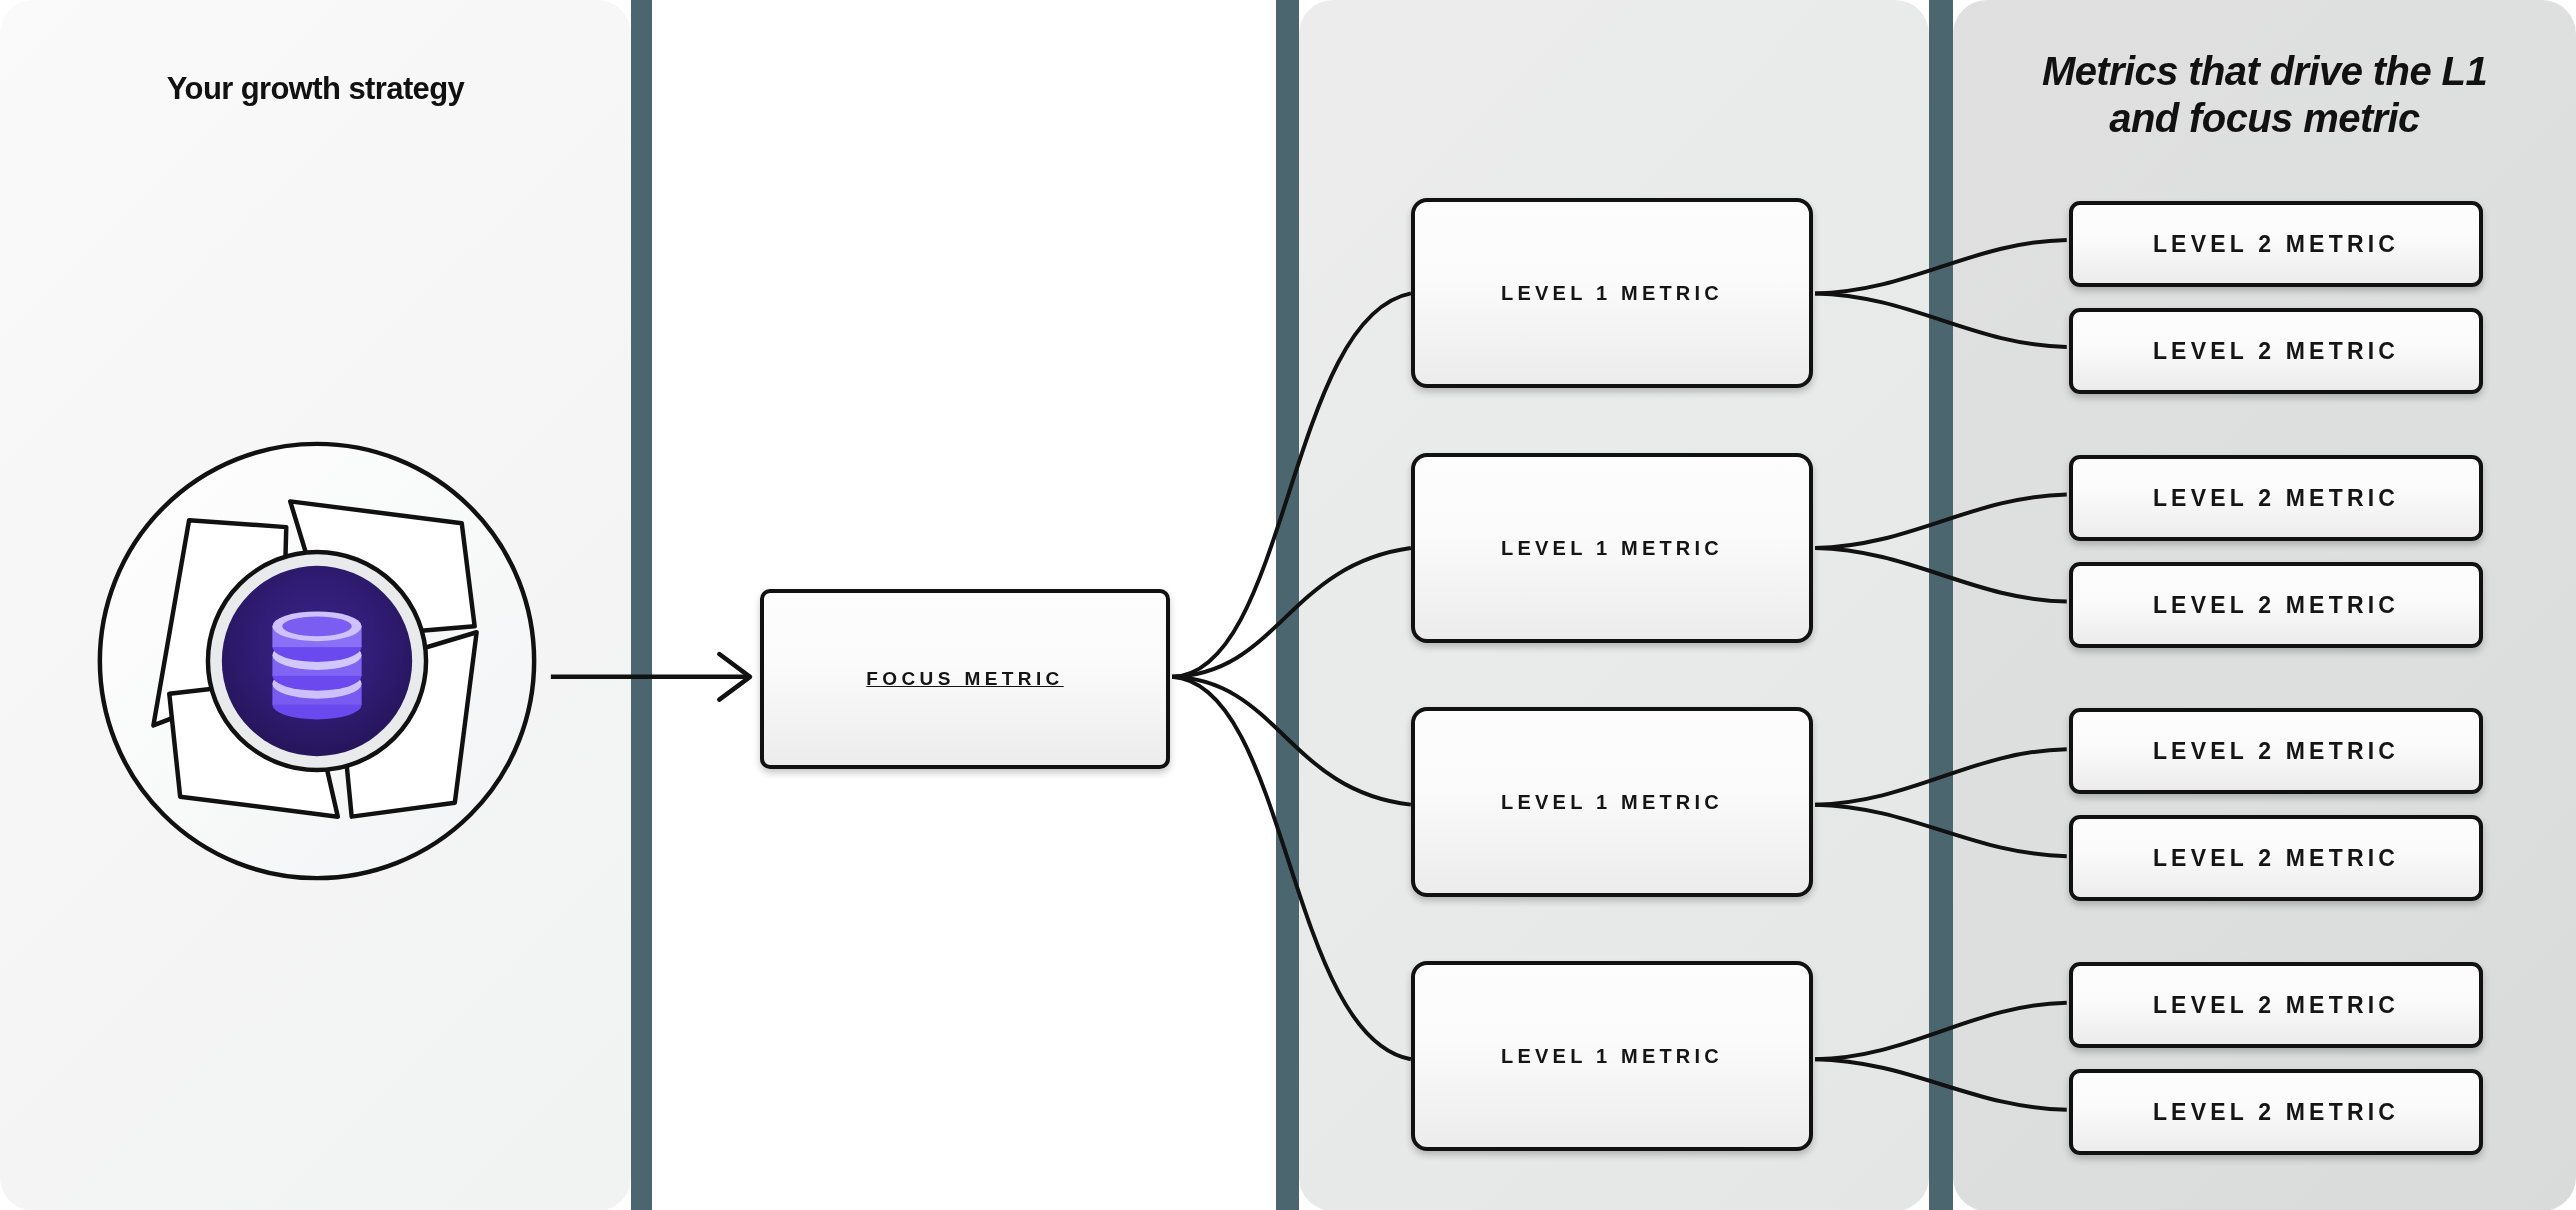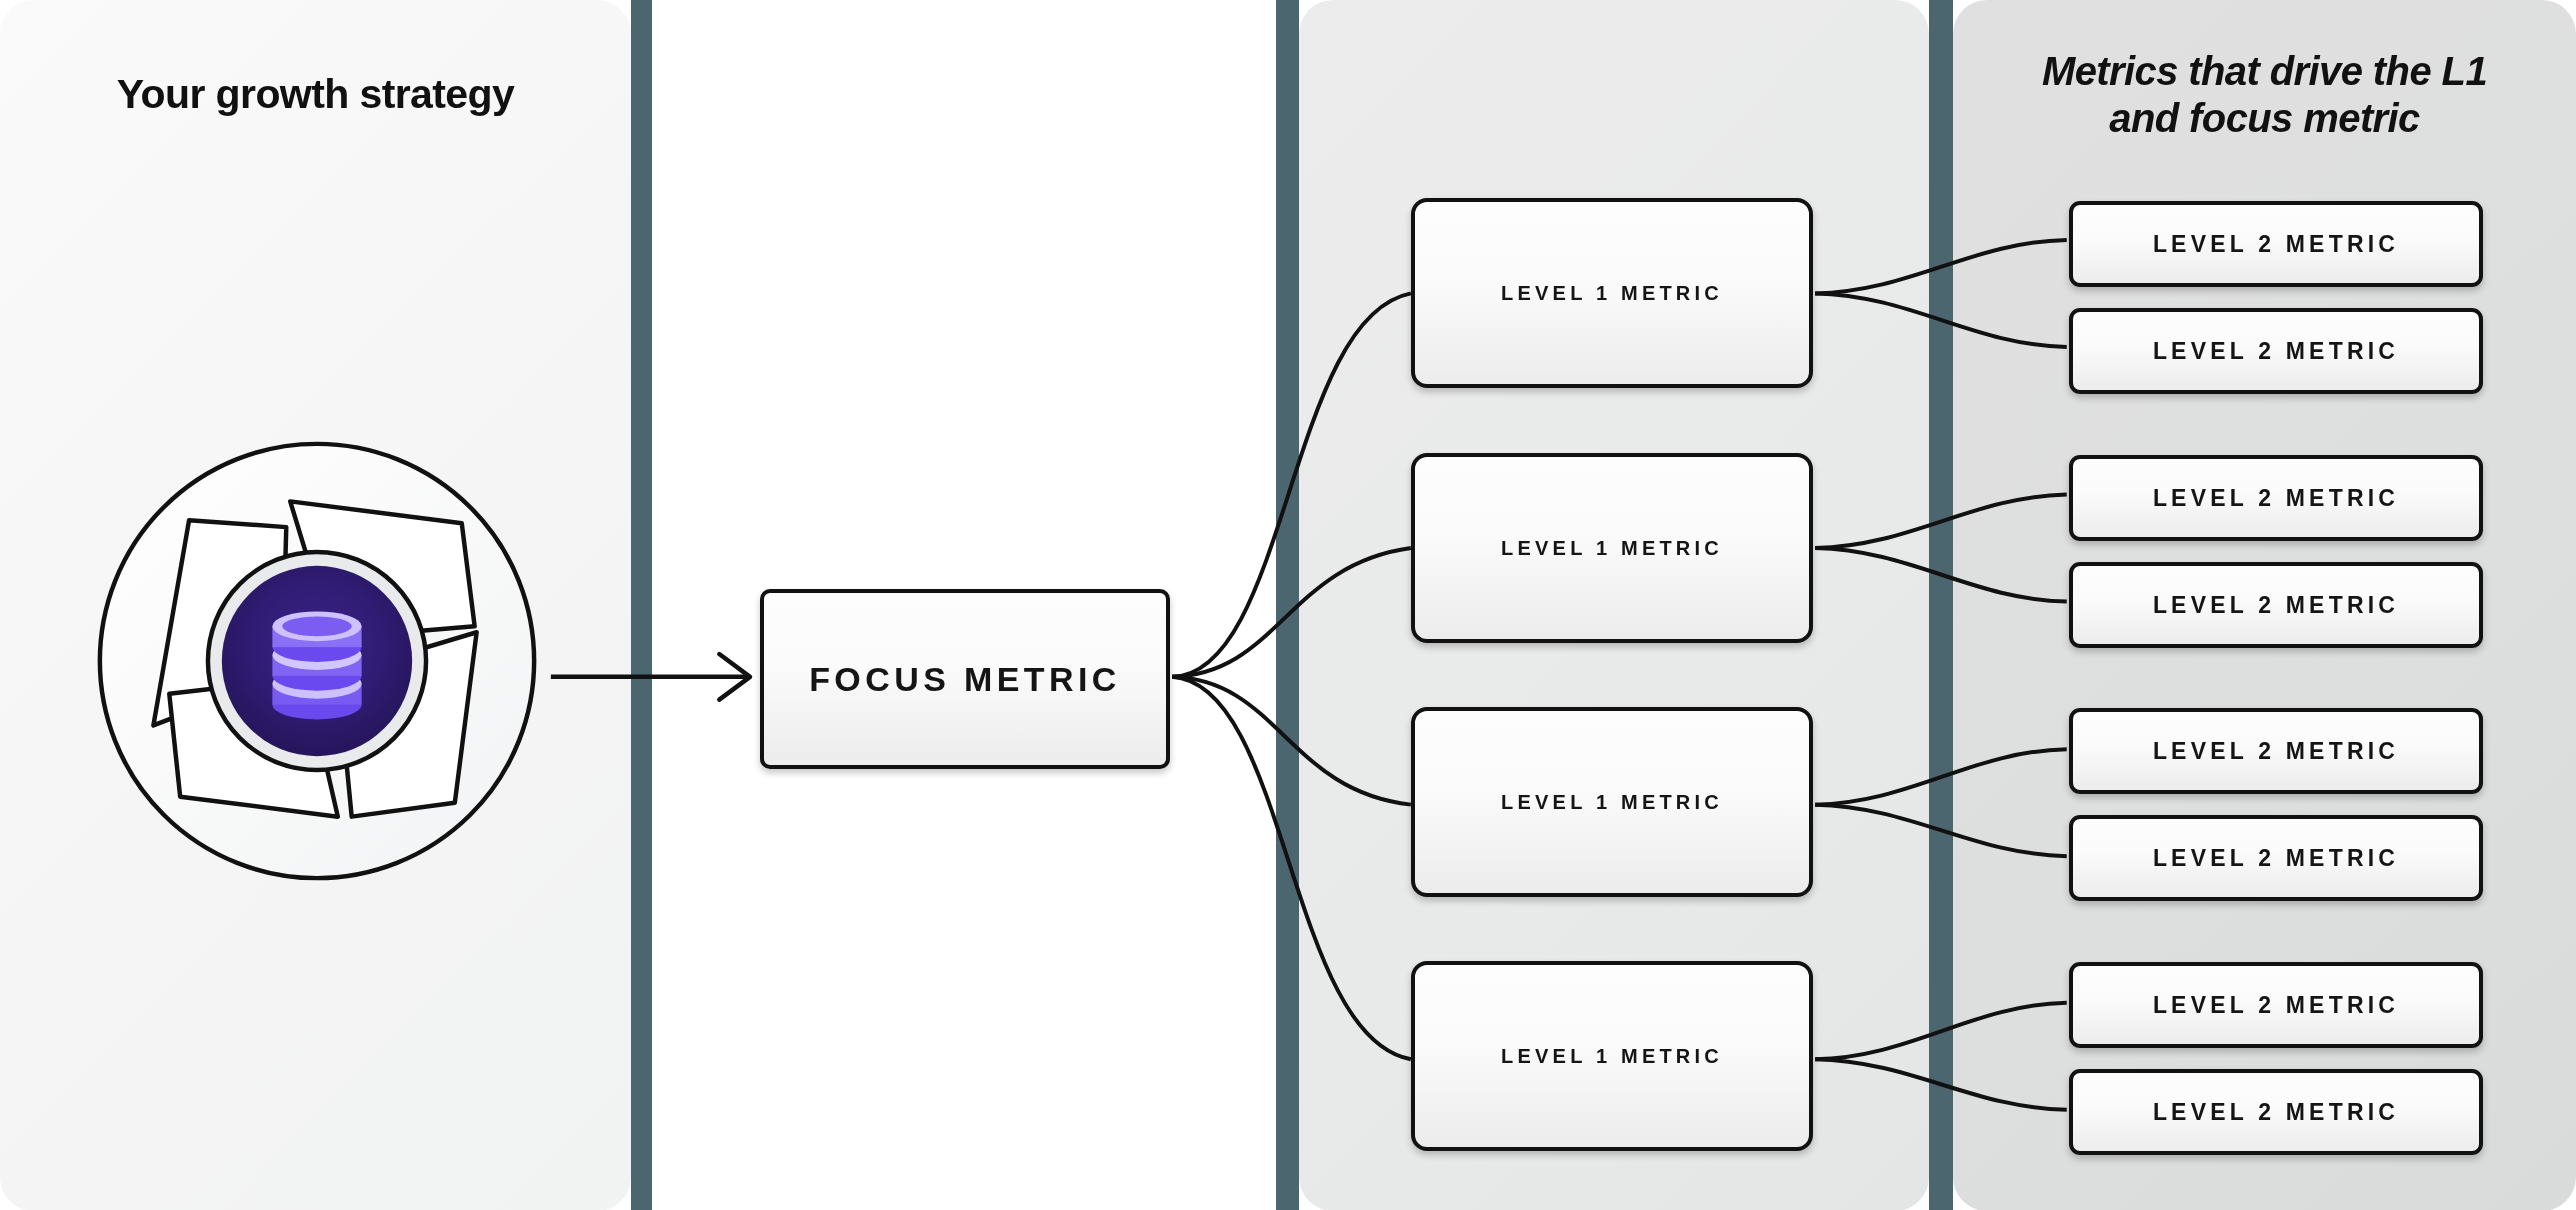--- a/index.html
+++ b/index.html
@@ -35,21 +35,21 @@
   .colhead{
     position:absolute;left:0;right:0;
     text-align:center;
     color:#111111;
     font-weight:700;
     letter-spacing:-0.6px;
     line-height:1.17;
     font-size:40px;
     font-family:"Liberation Sans", sans-serif;
   }
-  #head1{top:71px;font-size:41px;}
+  #head1{top:71px;font-size:31px;}
   #head2{top:48px;}
   #head3{top:48px;}
   #head4{top:48px;font-style:italic;}
 
   
   .mbox{
     position:absolute;
     box-sizing:border-box;
     border:4px solid #111111;
     background:linear-gradient(180deg,#fdfdfd 0%,#fbfbfb 42%,#ececec 100%);
@@ -57,21 +57,21 @@
     display:flex;align-items:center;justify-content:center;
     color:#151515;
     font-weight:700;
     z-index:6;
   }
   .mbox span{display:block;}
 
   .focusbox{
     left:760px;top:589px;width:410px;height:180px;
     border-radius:10px;
-    font-size:34px;letter-spacing:4.4px;
+    font-size:19px;letter-spacing:4.4px;text-decoration:underline;
   }
   .l1box{
     width:402px;height:190px;
     border-radius:16px;
     font-size:20px;letter-spacing:4.2px;
     left:1411px;
   }
   #l1-0{top:198px;}
   #l1-1{top:453px;}
   #l1-2{top:707px;}

